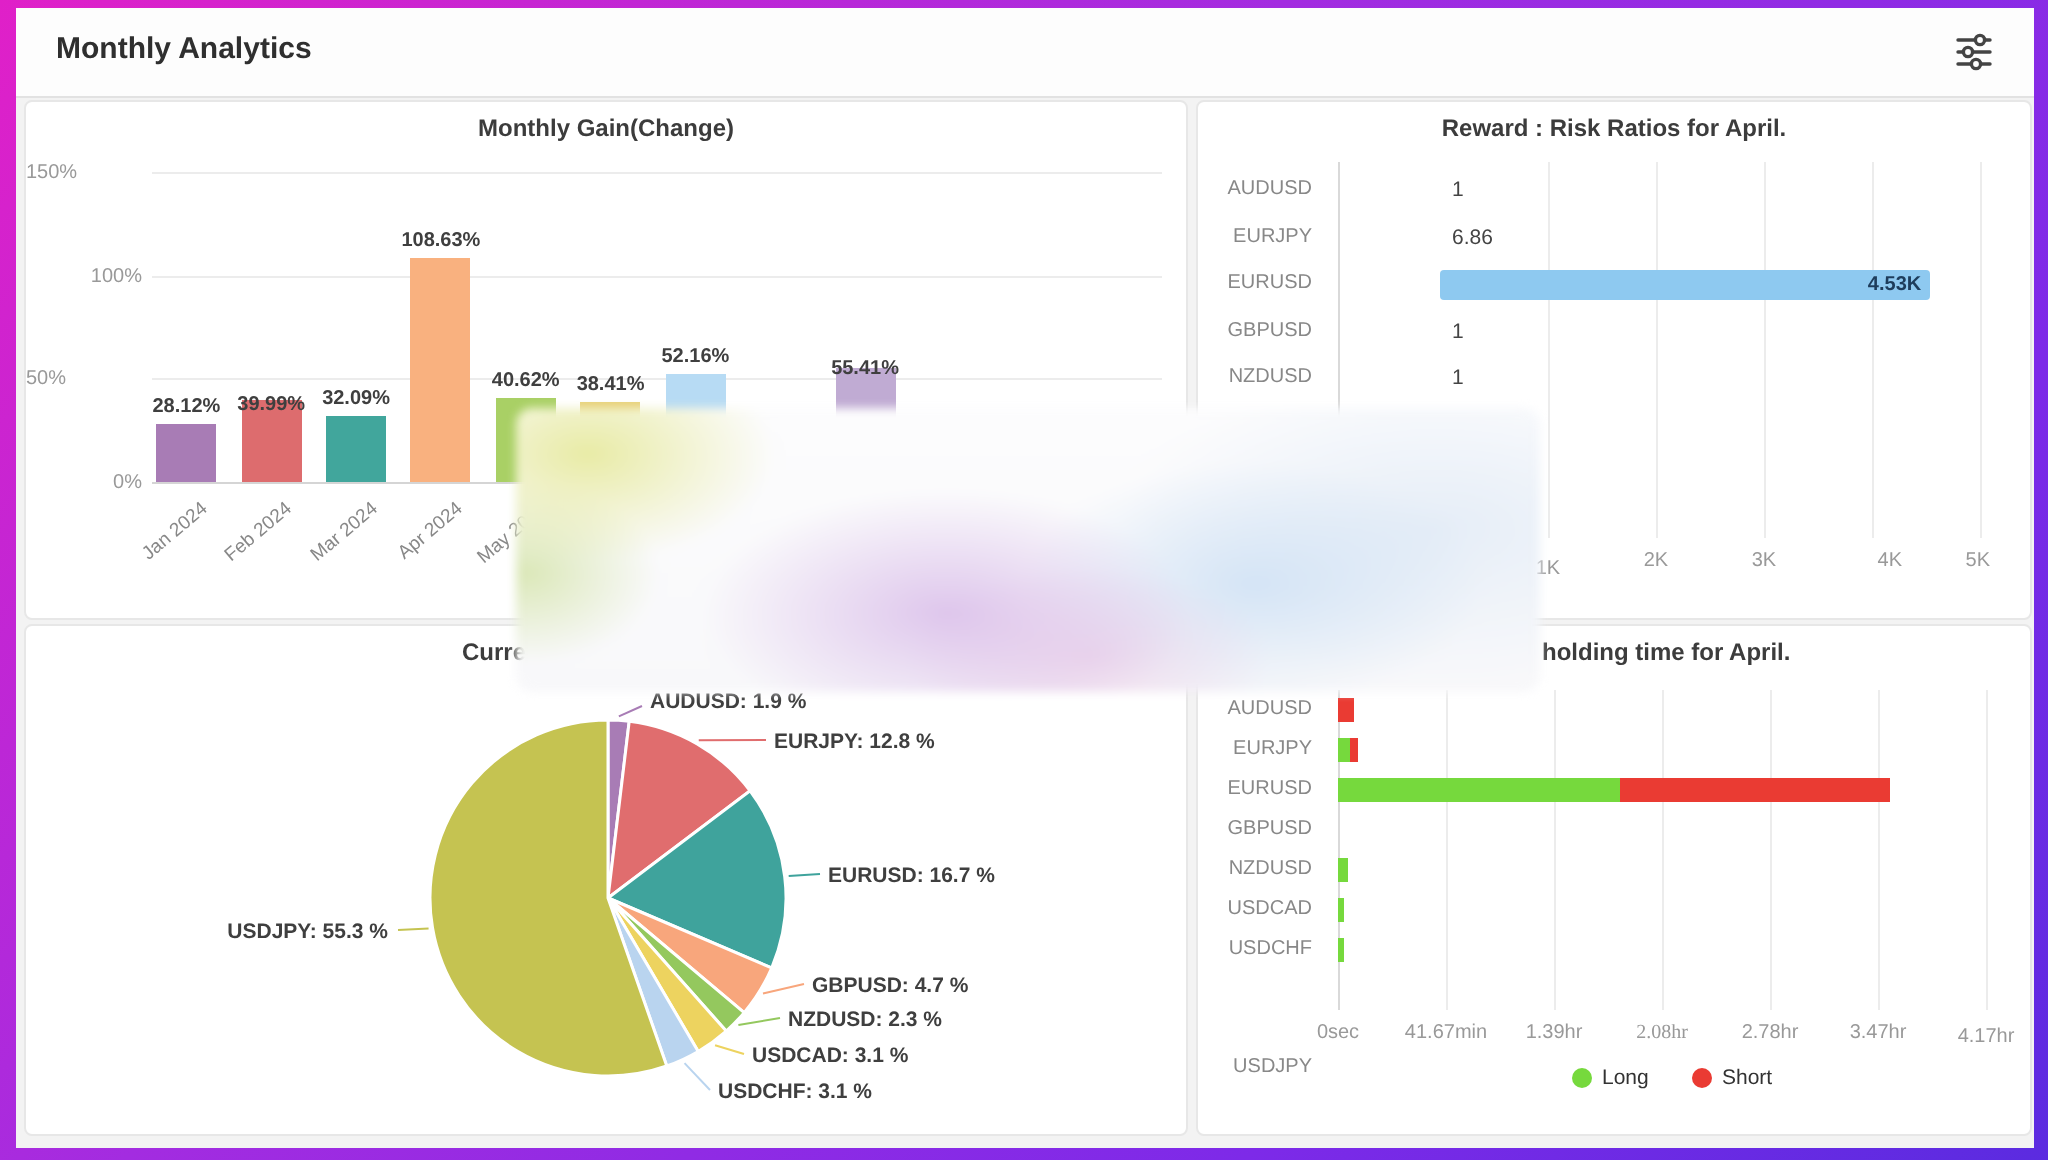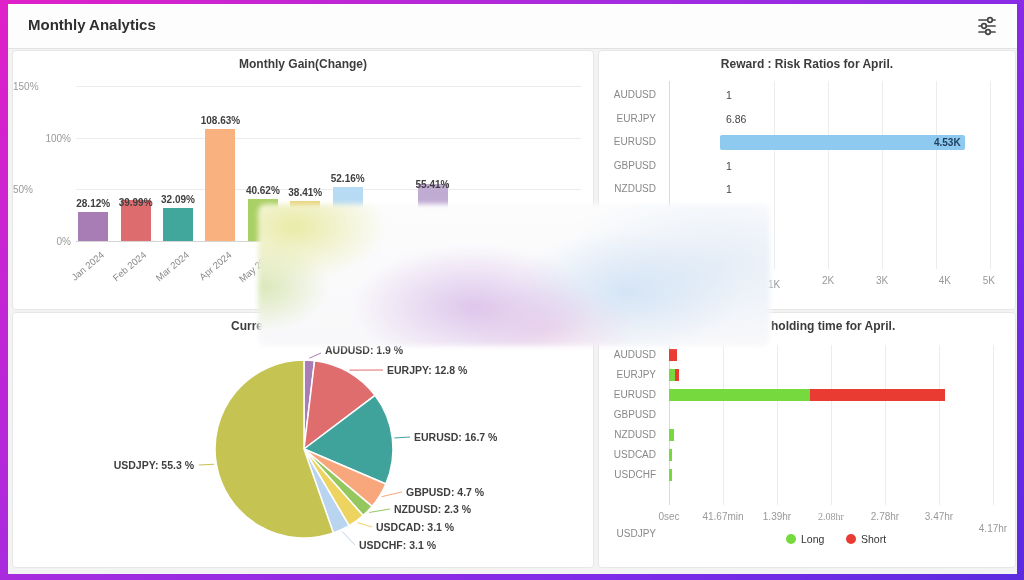--- a/index.html
+++ b/index.html
@@ -171,21 +171,21 @@
           <div class="tick" style="left: 98px; width: 52px; top: 198px; text-align: center;">41.67min</div>
           <div class="gl-v" style="left: 178px; top: 32px; height: 160px;"></div>
           <div class="tick" style="left: 152px; width: 52px; top: 198px; text-align: center;">1.39hr</div>
           <div class="gl-v" style="left: 232px; top: 32px; height: 160px;"></div>
           <div class="tick" style="left: 206px; width: 52px; top: 198px; text-align: center; font-family: Liberation Serif, serif;">2.08hr</div>
           <div class="gl-v" style="left: 286px; top: 32px; height: 160px;"></div>
           <div class="tick" style="left: 260px; width: 52px; top: 198px; text-align: center;">2.78hr</div>
           <div class="gl-v" style="left: 340px; top: 32px; height: 160px;"></div>
           <div class="tick" style="left: 314px; width: 52px; top: 198px; text-align: center;">3.47hr</div>
           <div class="gl-v" style="left: 394px; top: 32px; height: 160px;"></div>
-          <div class="tick" style="left: 368px; width: 52px; top: 210px; text-align: center;">4.17hr</div>
+          <div class="tick" style="left: 368px; width: 52px; top: 200px; text-align: center;">4.17hr</div>
           <div class="catlab" style="left: 0px; width: 57px; top: 36px;">AUDUSD</div>
           <div class="bar" style="left: 70px; top: 36px; width: 7.77538px; height: 12px; background: rgb(234, 59, 51);"></div>
           <div class="catlab" style="left: 0px; width: 57px; top: 56px;">EURJPY</div>
           <div class="bar" style="left: 70px; top: 56px; width: 6.47948px; height: 12px; background: rgb(118, 217, 61);"></div>
           <div class="bar" style="left: 76.4795px; top: 56px; width: 3.88769px; height: 12px; background: rgb(234, 59, 51);"></div>
           <div class="catlab" style="left: 0px; width: 57px; top: 76px;">EURUSD</div>
           <div class="bar" style="left: 70px; top: 76px; width: 141.253px; height: 12px; background: rgb(118, 217, 61);"></div>
           <div class="bar" style="left: 211.253px; top: 76px; width: 134.773px; height: 12px; background: rgb(234, 59, 51);"></div>
           <div class="catlab" style="left: 0px; width: 57px; top: 96px;">GBPUSD</div>
           <div class="catlab" style="left: 0px; width: 57px; top: 116px;">NZDUSD</div>

